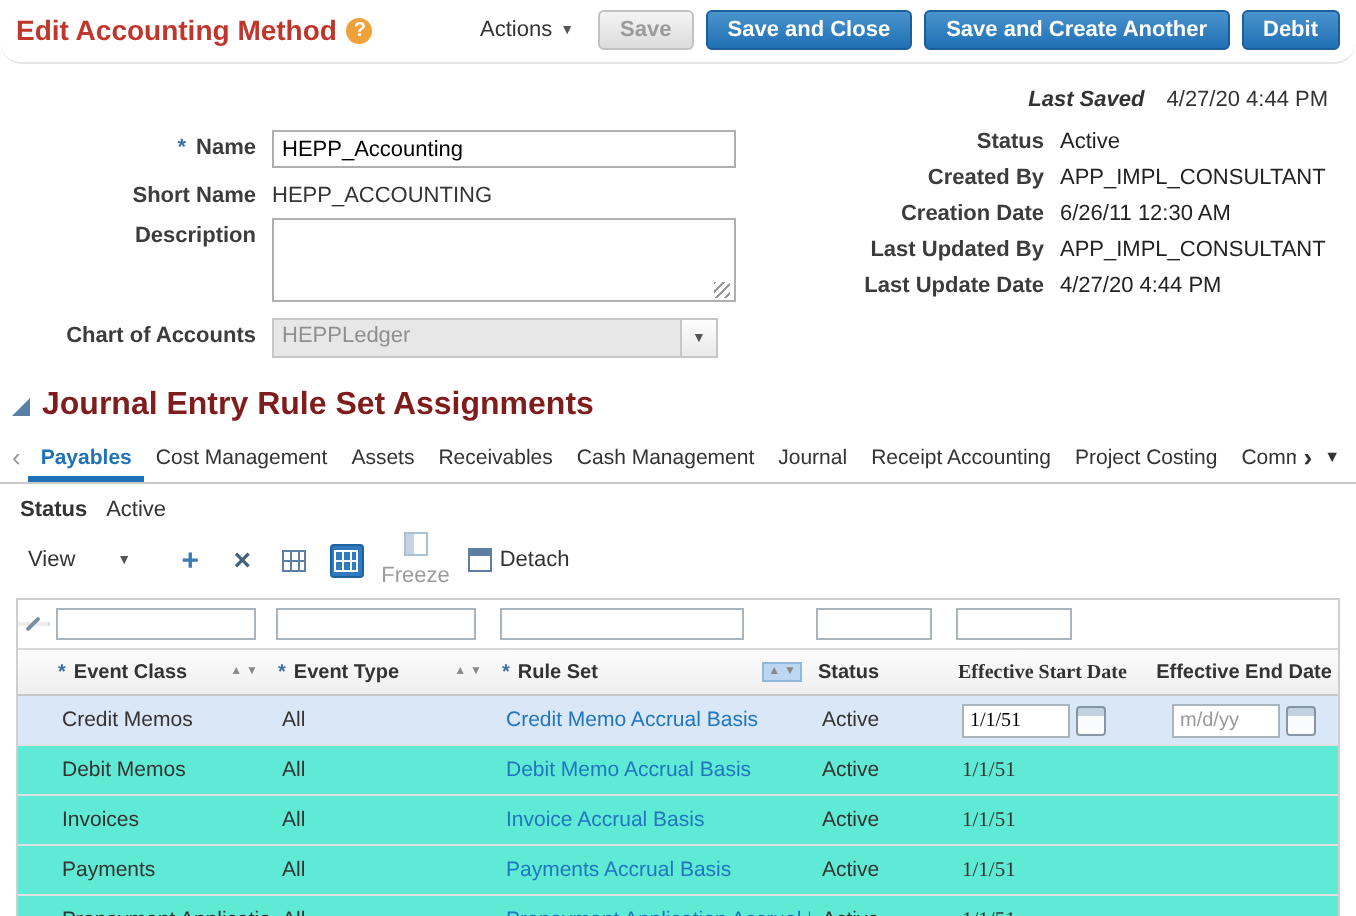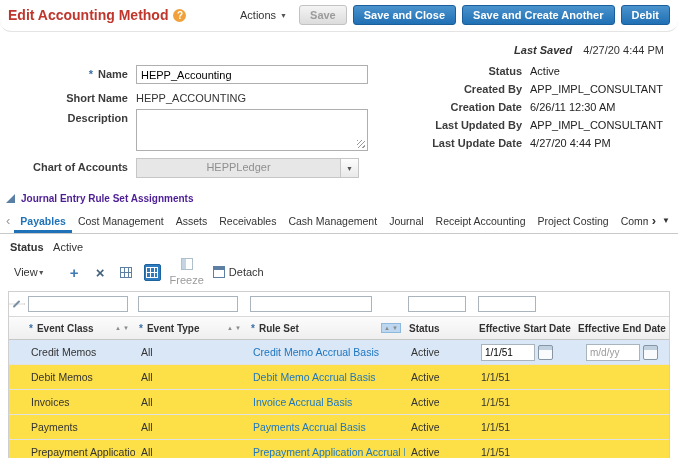--- a/index.html
+++ b/index.html
@@ -38,54 +38,54 @@
   .form-left { width:392px; }
   .form-row { display:flex; align-items:flex-start; margin-bottom:5px; }
   .form-label { width:128px; text-align:right; padding:3px 8px 0 0; font-weight:bold; color:#3c3c3c; }
   .req { color:#3a6ea5; margin-right:2px; }
   .text-input { width:232px; height:19px; border:1px solid #afafaf; font:inherit; padding:1px 4px; }
   .static-value { padding-top:3px; }
   .textarea-wrap { position:relative; display:inline-block; }
   .desc { width:232px; height:42px; border:1px solid #afafaf; font:inherit; resize:none; }
   .resize-handle { position:absolute; right:3px; bottom:5px; width:8px; height:8px;
     background:repeating-linear-gradient(135deg,#9a9a9a 0 1px,transparent 1px 3px); }
-  .combo { display:inline-flex;text-align:center; }
+  .combo { display:inline-flex; }
   .combo-value { width:205px; height:20px; background:#e7e7e7; border:1px solid #c6c6c6;
                  color:#8f8f8f; padding:2px 4px; overflow:hidden; white-space:nowrap; }
   .combo-btn { width:18px; height:20px; border:1px solid #c6c6c6; border-left:none;
                background:linear-gradient(#fdfdfd,#e9e9e9); display:flex; align-items:center;
                justify-content:center; color:#666; cursor:pointer; }
   .form-right { flex:1; }
   .info-row { display:flex; margin-bottom:6px; }
   .info-label { width:130px; text-align:right; font-weight:bold; color:#3c3c3c; padding-right:8px; }
   .info-value { color:#222; white-space:nowrap; }
 
   
   .section-header { display:flex; align-items:center; gap:6px; padding:10px 6px 4px; cursor:pointer; }
   .disclosure { width:0; height:0; border-left:9px solid transparent; border-bottom:9px solid #5a7fa5; }
-  .section-title { margin:0; font-size:10px; font-weight:bold; color:#4c1d95; }
+  .section-title { margin:0; font-size:16px; font-weight:bold; color:#7f1d1d; }
 
   
   .tabbar { display:flex; align-items:center; border-bottom:1px solid #c9c9c9; padding:0 2px; }
   .tab-scroll { color:#999; font-size:13px; padding:0 4px; cursor:pointer; }
   .tab-scroll.dark { color:#333; font-weight:bold; }
   .chev-left::before { content:"‹"; }
   .chev-right::before { content:"›"; }
   .tabs-scroller { display:flex; flex:1; overflow:hidden; align-items:flex-end; height:25px; }
   .tab { padding:5px 6px 6px; color:#333; cursor:pointer; white-space:nowrap; font-size:10.5px; }
   .tab.active { color:#1f72b8; font-weight:bold; border-bottom:3px solid #1f72b8; padding-bottom:3px; }
   .tab-overflow { font-size:8px; color:#333; padding:0 6px 0 2px; cursor:pointer; }
   .tab-overflow::before { content:"▼"; }
 
   
   .table-status { padding:7px 10px 2px; }
   .table-status .lbl { font-weight:bold; margin-right:7px; }
   .toolbar { display:flex; align-items:center; gap:9px; padding:3px 8px 5px; }
   .view-menu { background:none; border:none; font:inherit; color:#333; display:flex;
-               align-items:center; gap:0; cursor:pointer; margin-right:6px; }
+               align-items:center; gap:21px; cursor:pointer; margin-right:6px; }
   .tb-icon { width:17px; height:17px; display:inline-flex; align-items:center;
              justify-content:center; cursor:pointer; }
   .icon-plus::before { content:"+"; font-size:15px; font-weight:bold; color:#3f7ab3; }
   .icon-x::before { content:"×"; font-size:15px; font-weight:bold; color:#44617e; }
   .grid-glyph { width:12px; height:11px; border:1px solid #5d7fa3;
     background:
       linear-gradient(to right, transparent 0 3px, #5d7fa3 3px 4px, transparent 4px 7px, #5d7fa3 7px 8px, transparent 8px),
       linear-gradient(to bottom, transparent 0 4px, #5d7fa3 4px 5px, transparent 5px); }
   .qbe { background:#2e7bbf; border:1px solid #1d639f; border-radius:2px; }
   .qbe .grid-glyph { border-color:#fff;
@@ -103,41 +103,41 @@
   .table { margin:0 8px; border:1px solid #cfcfcf; border-bottom:none; }
   .row { display:flex; }
   .gutter { width:16px; background:#ededed; border-right:1px solid #d8d8d8;
             display:flex; align-items:center; justify-content:center; flex:none; }
   .cell { flex:none; display:flex; align-items:center; padding:0 6px; overflow:hidden;
           white-space:nowrap; height:100%; }
   .c-class { width:110px; }
   .c-type  { width:112px; }
   .c-rule  { width:158px; }
   .c-status{ width:70px; }
-  .c-start { width:100px; }
+  .c-start { width:100px;font-family:Liberation Serif, serif; }
   .c-end   { width:94px;justify-content:center; }
 
   .qbe-row { height:25px; border-bottom:1px solid #d8d8d8; align-items:center; }
   .qbe-row .cell { padding:0 3px; }
   .qbe-input { height:16px; border:1px solid #a9b4bd; font:inherit; font-size:10px; padding:0 2px; }
   .c-class .qbe-input, .c-type .qbe-input { width:100px; }
   .c-rule .qbe-input { width:122px; }
   .c-status .qbe-input, .c-start .qbe-input { width:58px; }
   .pencil { width:9px; height:2px; background:#7b8fa3; transform:rotate(-45deg); border-radius:1px; }
 
   .head-row { height:23px; background:linear-gradient(#fcfcfc,#efefef);
               border-bottom:1px solid #c6c6c6; align-items:center; font-weight:bold; font-size:10px; }
   .th { gap:2px; padding:0 4px; }
   .sort { display:inline-flex; gap:2px; margin-left:auto; padding:1px 2px; }
   .sort.highlight { background:#bcd7ef; border:1px solid #8fb8dd; }
   .s { font-size:6px; color:#8a8a8a; cursor:pointer; line-height:1; }
   .s.up::before { content:"▲"; }
   .s.down::before { content:"▼"; }
 
-  .data-row { height:25px; border-bottom:1px solid #e2e2e2; background:#fde047;
+  .data-row { height:25px; border-bottom:1px solid #e2e2e2; background:#5eead4;
               align-items:center; font-size:10.5px; }
   .data-row.selected { background:#d9e7f6; }
   .data-row.selected .gutter { background:#b9cfe6; border-right-color:#a9c2db; }
   .link { color:#2077c0; cursor:pointer; text-decoration:none; }
   .date-field { display:inline-flex; align-items:center; gap:3px; }
   .date-input { width:54px; height:17px; border:1px solid #a9b4bd; font:inherit;
                 font-size:10px; padding:0 3px; background:#fff; }
   .date-input::placeholder { color:#9a9a9a; }
   .cal-icon { width:15px; height:15px; border:1px solid #8796a5; border-radius:2px;
               background:linear-gradient(to bottom,#c2d1df 0 4px,#fafbfc 4px); cursor:pointer; }

